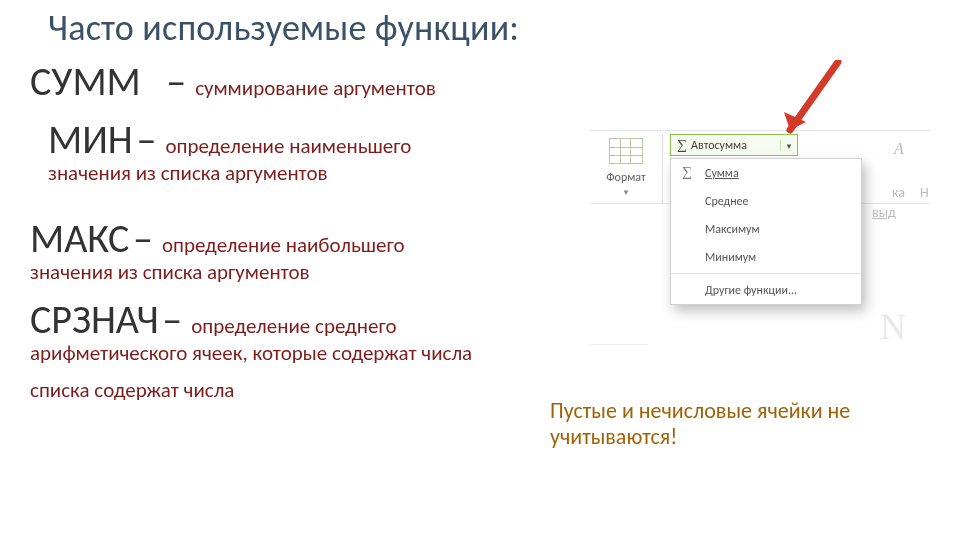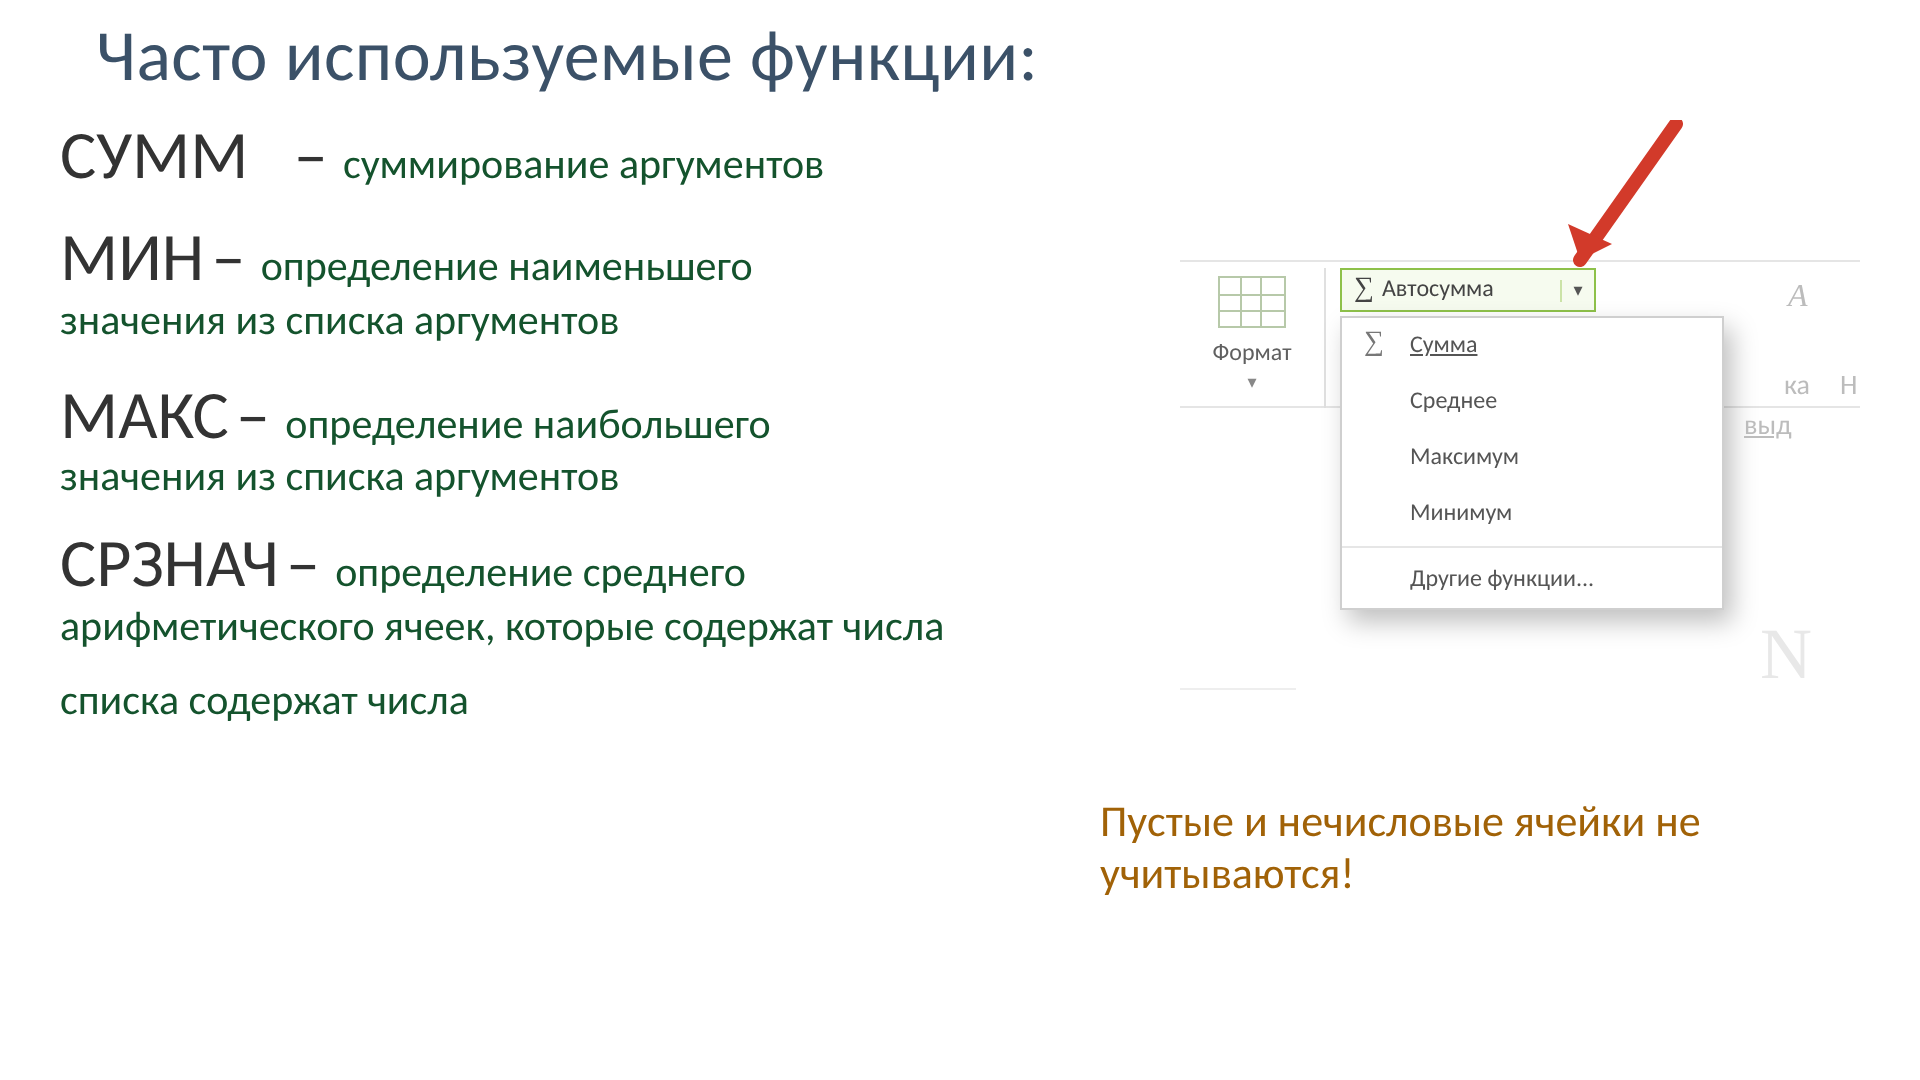--- a/index.html
+++ b/index.html
@@ -26,32 +26,32 @@
     color: #3b5168;
     letter-spacing: 0.2px;
   }
   .col-left {
     position: absolute;
     left: 30px;
     top: 50px;
     width: 500px;
   }
   .row1 { margin-top: 10px; }
-  .row2 { margin-top: 14px; }
-  .row3 { margin-top: 18px; }
+  .row2 { margin-top: 14px; margin-left: 18px; }
+  .row3 { margin-top: 32px; }
   .row4 { margin-top: 14px; }
   .row5 { margin-top: 14px; }
   .big {
-    font-size: 34px;
+    font-size: 40px;
     color: #333;
     line-height: 1.1;
   }
   .small {
     font-size: 21px;
-    color: #14532d;
+    color: #7f1d1d;
     line-height: 1.1;
   }
   .inline { display: inline; }
   .note {
     position: absolute;
     left: 550px;
     top: 398px;
     width: 340px;
     font-size: 22px;
     color: #a16207;

